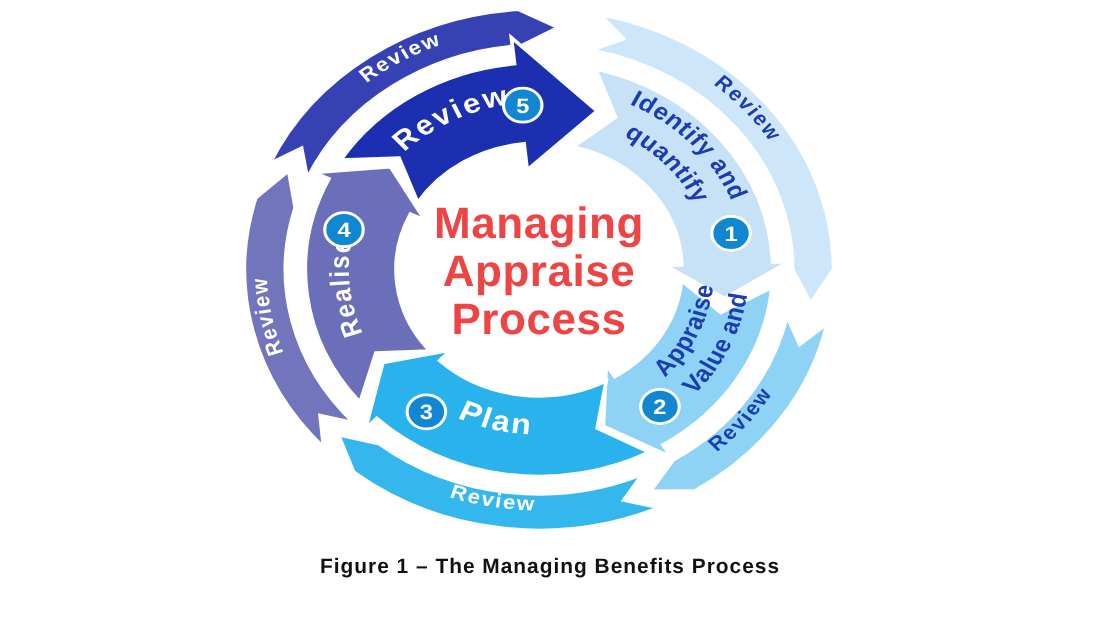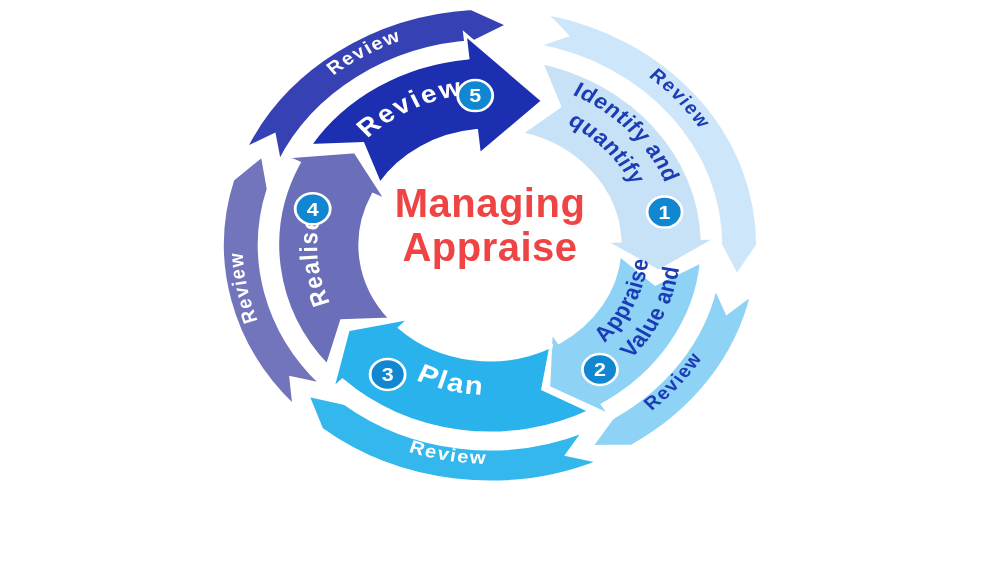--- a/index.html
+++ b/index.html
@@ -78,17 +78,19 @@
         <g>
           <circle cx="476.9" cy="95.6" r="15.5" fill="#1287d1" stroke="#ffffff" stroke-width="2.5"></circle>
           <text x="476.9" y="95.6" dy=".36em" text-anchor="middle" font-size="19" font-weight="bold" fill="#ffffff">5</text>
         </g>
       </g>
     </svg>
 
   <div class="center-title" style="color: #ef4444;">
     <div>Managing</div>
     <div>Appraise</div>
+    <div>Process</div>
   </div>
 
   <div class="caption" style="color: rgb(17, 17, 17);">
+    <div>Figure 1 – The Managing Benefits Process</div>
   </div>
 </div>
 
 </body></html>

